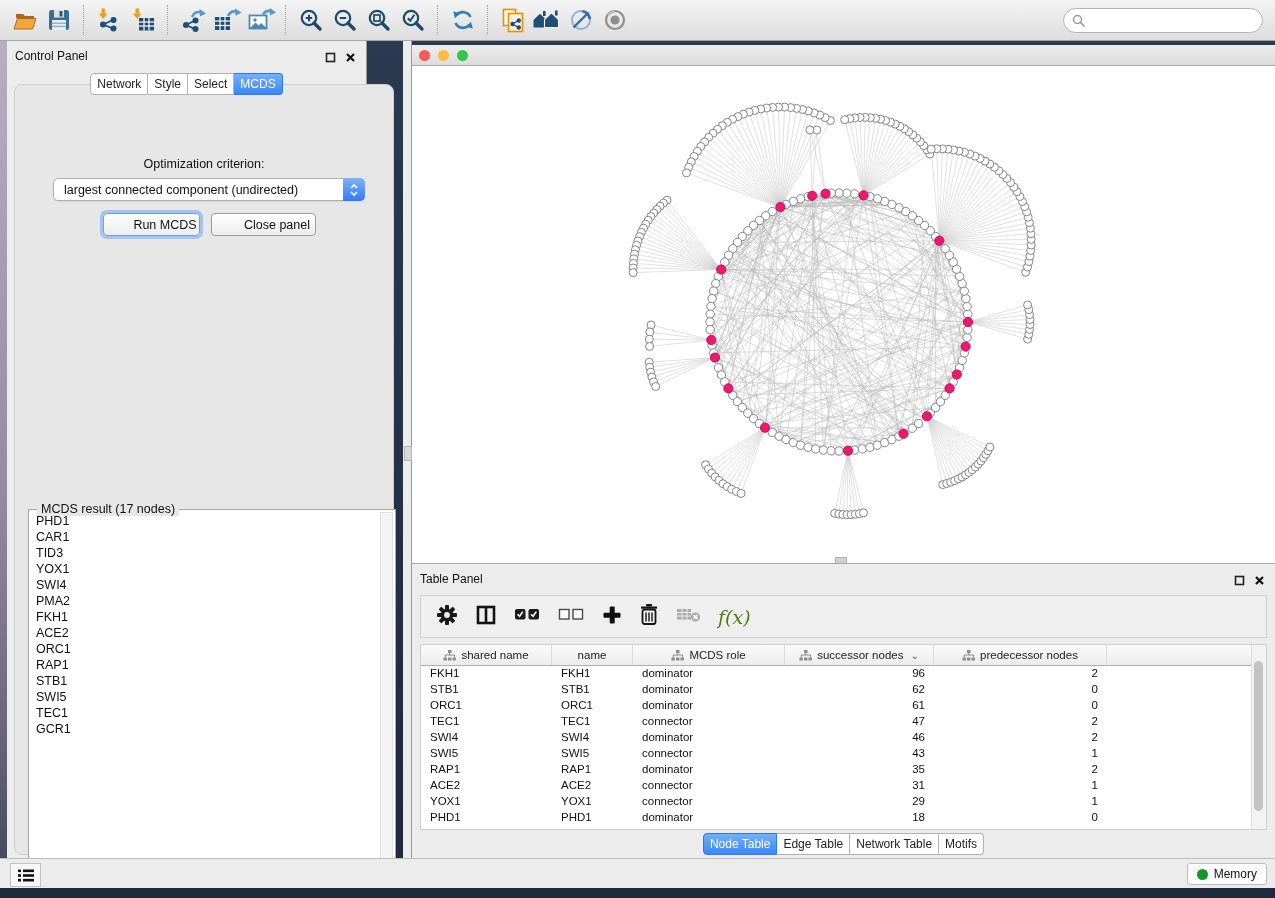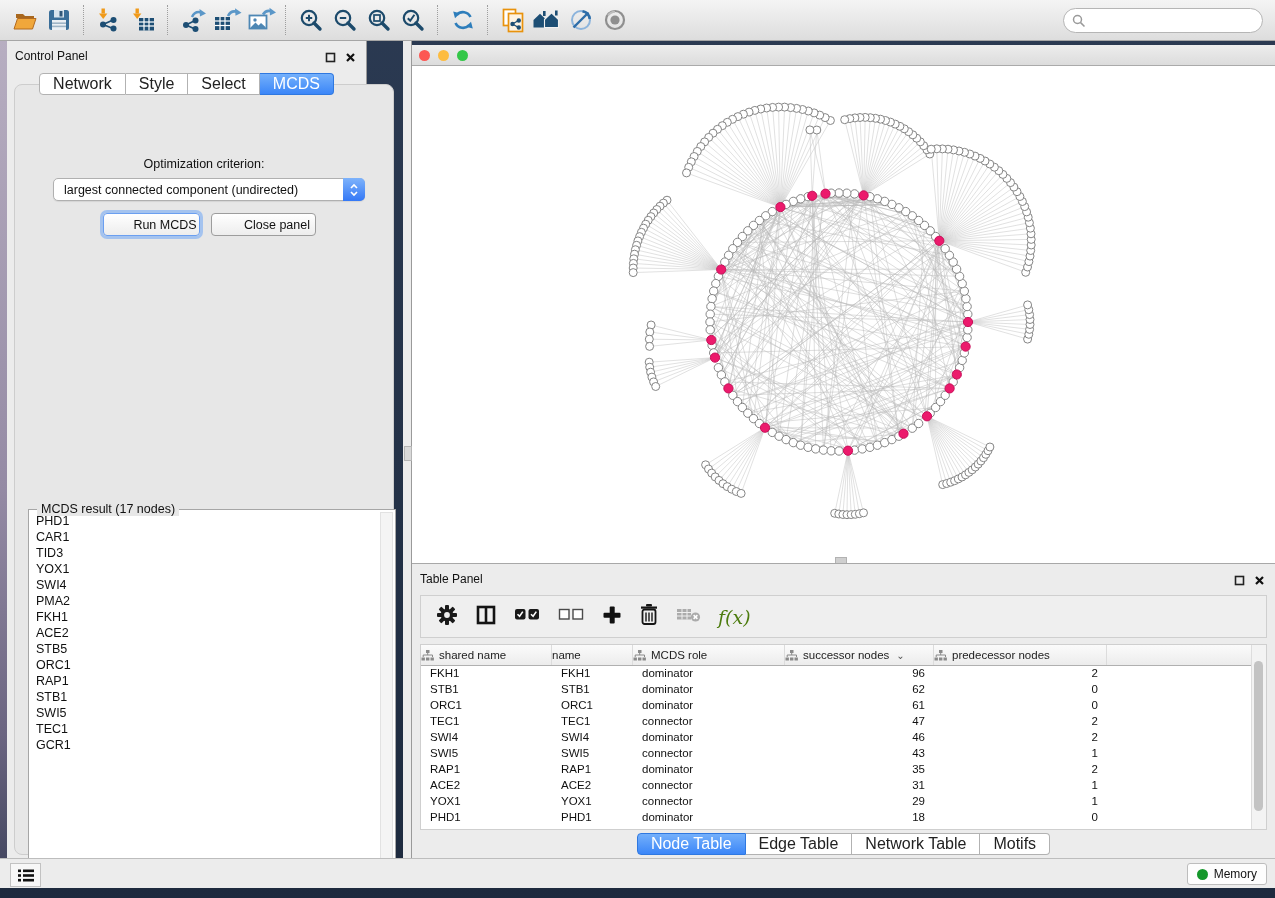--- a/index.html
+++ b/index.html
@@ -24,21 +24,21 @@
 
   
   #control-panel{position:absolute;left:7px;top:41px;width:360px;height:817px;background:#ececec;
     border-right:1px solid #9a9a9a;box-sizing:border-box;}
   .panel-title{position:absolute;left:8px;top:8px;font-size:12px;}
   .mini-btns{position:absolute;right:10px;top:8px;display:flex;gap:9px;align-items:center;}
   .cp-card{position:absolute;left:7px;top:43px;width:380px;height:771px;background:#e7e7e7;
     border:1px solid #cdcdcd;border-radius:8px;box-sizing:border-box;}
   .cp-tabs{position:absolute;left:0;top:32px;width:100%;display:flex;justify-content:center;z-index:3;}
   .seg{height:20px;line-height:20px;background:#fff;border:1px solid #b2b2b2;border-left:none;
-    font-size:16px;padding:0 13px;color:#222;cursor:default;}
+    font-size:12px;padding:0 6px;color:#222;cursor:default;}
   .seg.first{border-left:1px solid #b2b2b2;border-radius:4px 0 0 4px;}
   .seg.last{border-radius:0 4px 4px 0;}
   .seg.active{background:linear-gradient(#74b0fb,#3b86f8);border-color:#2f78e0;color:#fff;}
   .opt-label{position:absolute;top:72px;width:100%;text-align:center;font-size:12.5px;}
   .dropdown{position:absolute;left:38px;top:93px;width:312px;height:23px;background:#fff;
     border:1px solid #b0b0b0;border-radius:5px;box-sizing:border-box;box-shadow:0 1px 1px rgba(0,0,0,.08);}
   .dd-text{position:absolute;left:10px;top:4px;font-size:12.5px;white-space:nowrap;}
   .dd-step{position:absolute;right:-1px;top:-1px;width:22px;height:23px;
     background:linear-gradient(#7eb3fb,#3478f6);border-radius:0 5px 5px 0;
     display:flex;flex-direction:column;align-items:center;justify-content:center;gap:1px;}
@@ -69,21 +69,21 @@
   .h-handle{position:absolute;left:423px;top:516px;width:10px;height:6px;background:#cfcfcf;border:1px solid #b2b2b2;}
 
   
   #table-panel{position:absolute;left:412px;top:563px;width:863px;height:295px;background:#ececec;
     border-top:1px solid #a8a8a8;box-sizing:border-box;}
   .tp-toolbar{position:absolute;left:8px;top:31px;width:847px;height:43px;background:#efefef;
     border:1px solid #cfcfcf;display:flex;align-items:center;gap:17px;padding-left:15px;box-sizing:border-box;}
   .table-wrap{position:absolute;left:8px;top:80px;width:847px;height:186px;background:#fff;border:1px solid #cfcfcf;box-sizing:border-box;}
   .thead{position:absolute;left:0;top:0;right:14px;height:20px;
     background:linear-gradient(#fbfbfb,#ececec);border-bottom:1px solid #b0b0b0;display:flex;}
-  .th{display:flex;align-items:center;gap:5px;font-size:11.5px;color:#222;
+  .th{display:flex;align-items:center;justify-content:center;gap:5px;font-size:11.5px;color:#222;
     border-right:1px solid #dcdcdc;box-sizing:border-box;flex:0 0 auto;}
   .th.fill{flex:1 1 auto;border-right:none;}
   .sort-chev{font-size:10px;color:#555;margin-left:2px;}
   .tbody{position:absolute;left:0;top:20px;right:14px;bottom:0;overflow:hidden;}
   .tr{display:flex;height:16px;align-items:center;font-size:11.5px;}
   .td{box-sizing:border-box;padding:0 9px;white-space:nowrap;flex:0 0 auto;}
   .td.num{text-align:right;}
   .vscroll{position:absolute;right:0;top:0;bottom:0;width:14px;background:#f3f3f3;border-left:1px solid #ddd;}
   .vthumb{position:absolute;left:2px;top:16px;width:9px;height:150px;background:#c3c3c3;border-radius:5px;}
   .tp-tabs{position:absolute;left:0;right:0;top:269px;display:flex;justify-content:center;}
@@ -285,21 +285,20 @@
         <div class="group-legend">MCDS result (17 nodes)</div>
         <div class="mcds-list" id="mcds-list">
             <div class="list-item">PHD1</div>
             <div class="list-item">CAR1</div>
             <div class="list-item">TID3</div>
             <div class="list-item">YOX1</div>
             <div class="list-item">SWI4</div>
             <div class="list-item">PMA2</div>
             <div class="list-item">FKH1</div>
             <div class="list-item">ACE2</div>
-            <div class="list-item">STB5</div>
             <div class="list-item">ORC1</div>
             <div class="list-item">RAP1</div>
             <div class="list-item">STB1</div>
             <div class="list-item">SWI5</div>
             <div class="list-item">TEC1</div>
             <div class="list-item">GCR1</div>
           </div>
         <div class="list-scroll"></div>
       </div>
     </div>

